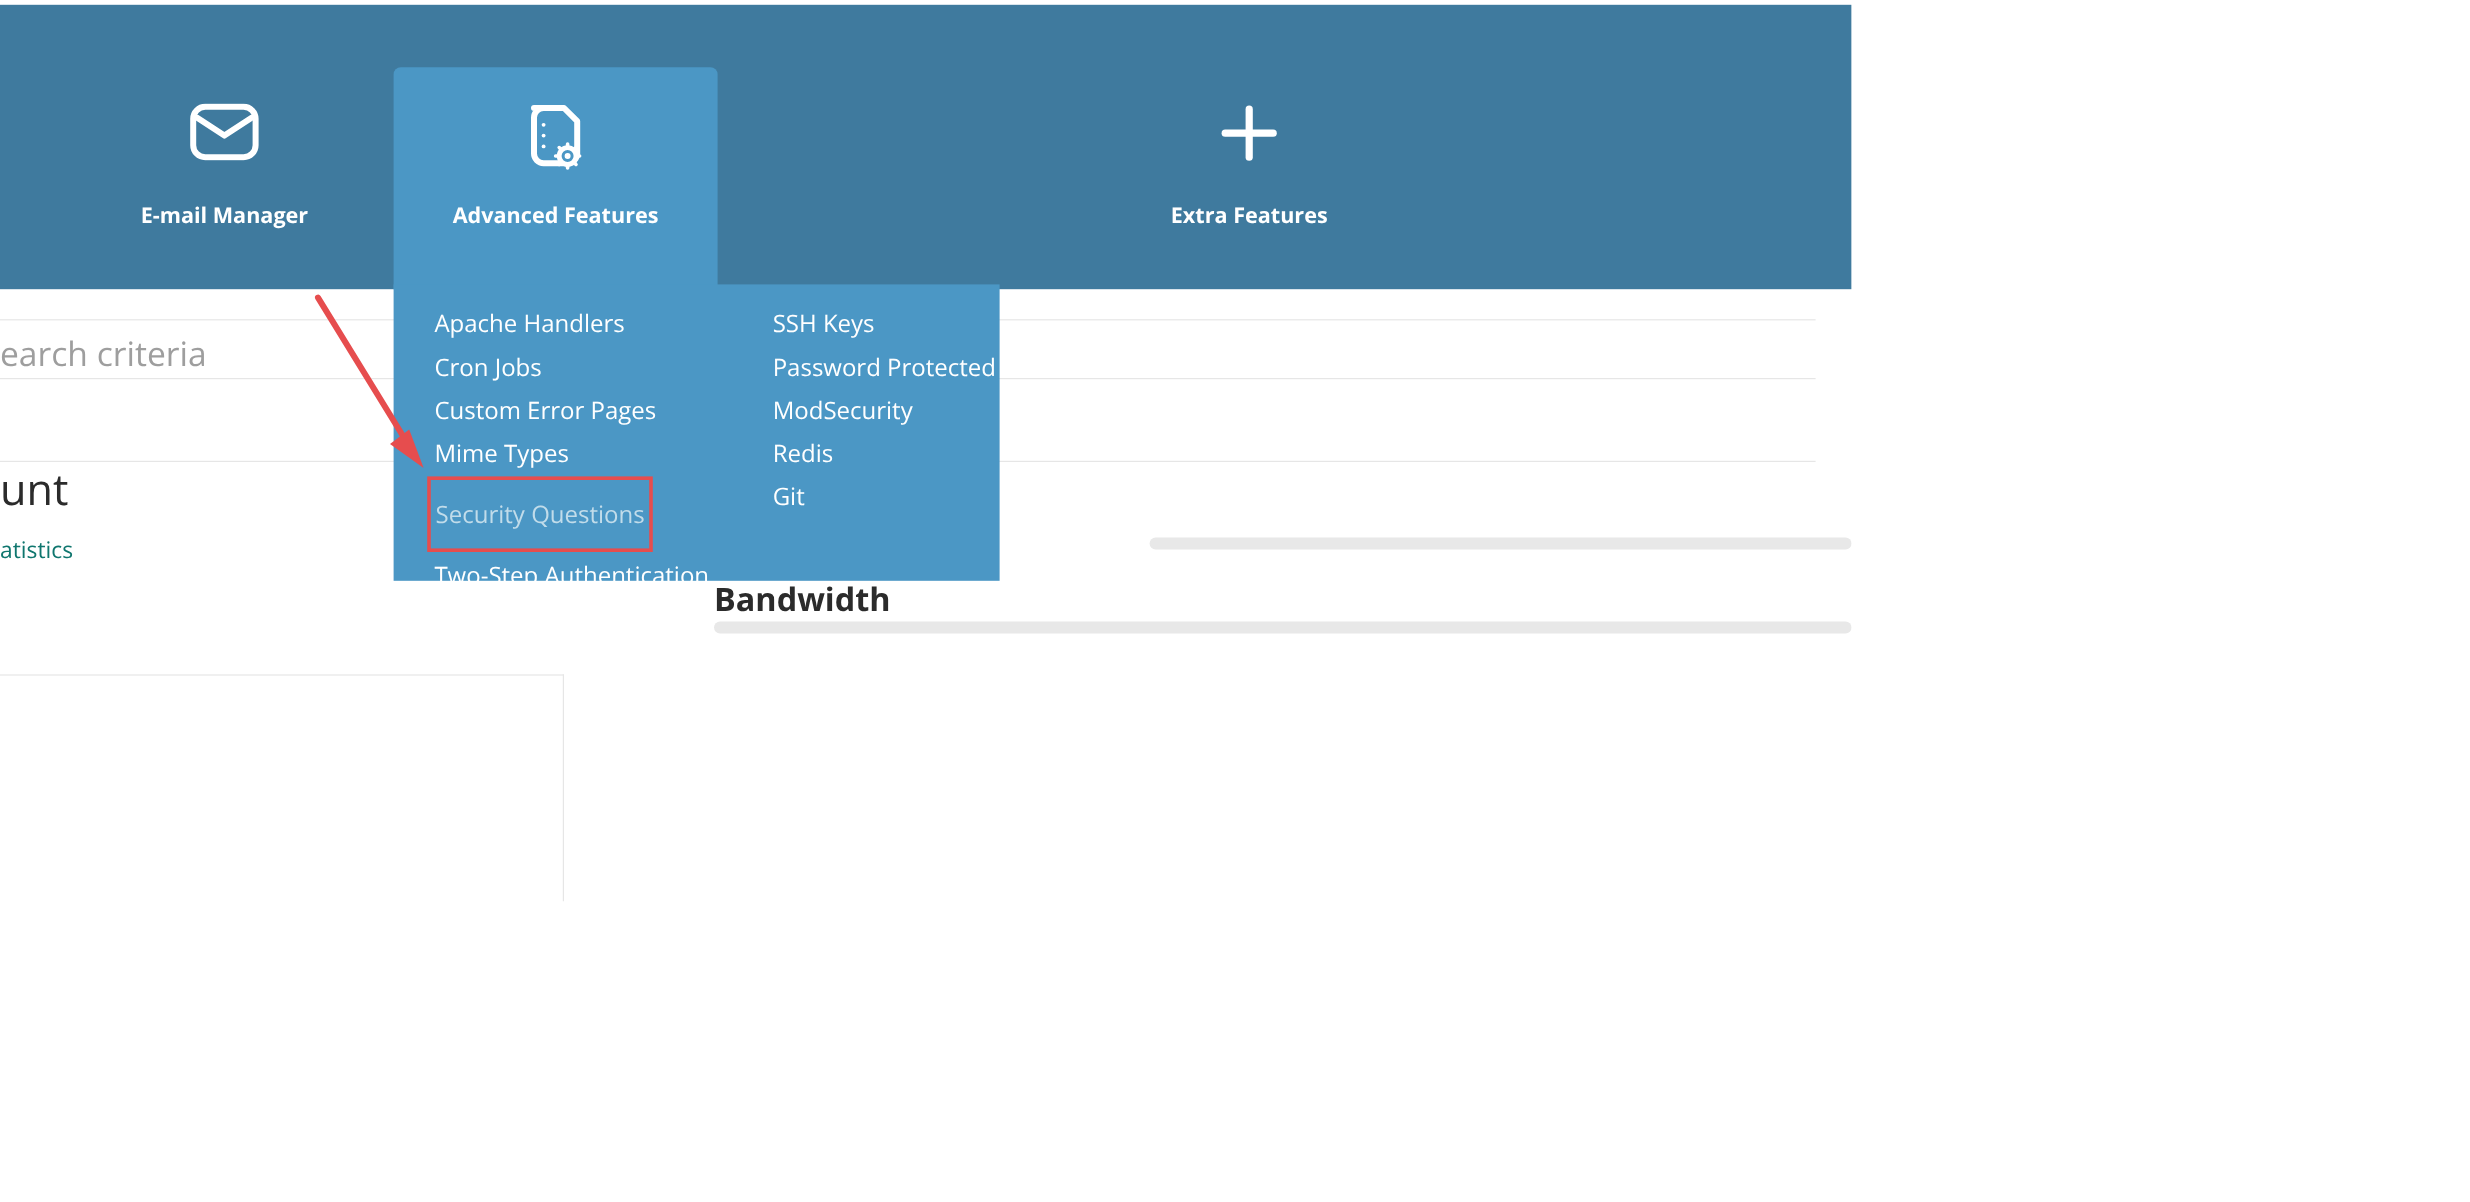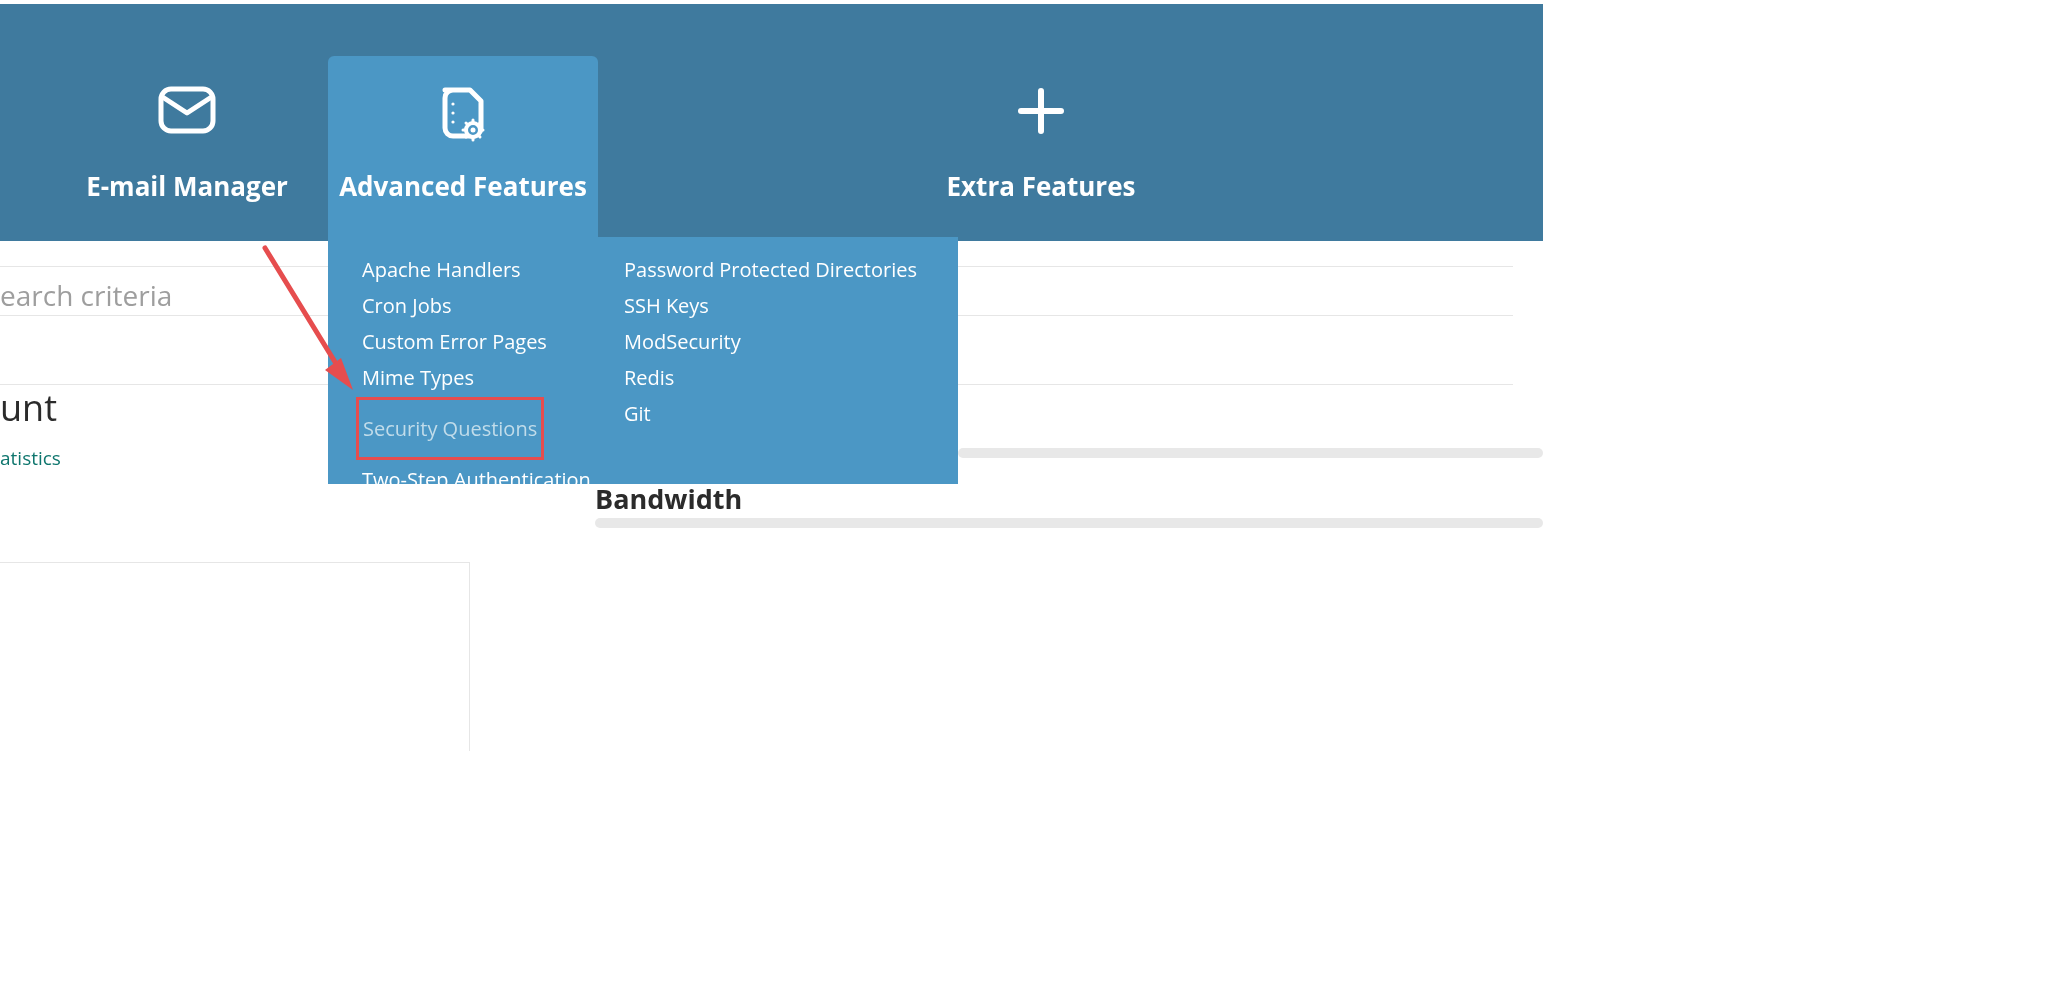--- a/index.html
+++ b/index.html
@@ -38,42 +38,43 @@
   }
   .nav-icon-wrap {
     display: flex;
     justify-content: center;
     padding-top: 30px;
     height: 90px;
     align-items: flex-start;
   }
   .nav-item.active .nav-icon-wrap { padding-top: 30px; }
   .nav-label {
-    font-size: 26px;
+    font-size: 18px;
     font-weight: 700;
     color: #ffffff;
     margin-top: 22px;
   }
 
   .nav-email    { left: 52px;  width: 270px; top: 52px; }
   .nav-advanced { left: 328px; width: 270px; }
   .nav-system   { left: 604px; width: 270px; top: 52px; }
   .nav-extra    { left: 906px; width: 270px; top: 52px; text-align: center; }
 
   
   .dropdown {
     position: absolute;
     top: 237px;
     left: 328px;
-    width: 630px;
+    width: 505px;
     height: 247px;
     background: #4b97c5;
     display: flex;
     padding: 16px 0 22px 0;
     z-index: 50;
+    gap: 41px;
   }
   .dd-col {
     display: flex;
     flex-direction: column;
     gap: 3px;
     padding-left: 28px;
     width: 290px;
   }
   .dd-col.col2 { padding-left: 0; width: 310px; }
   .dd-item {
@@ -227,22 +228,22 @@
 <div class="dropdown">
   <div class="dd-col">
     <div class="dd-item">Apache Handlers</div>
     <div class="dd-item">Cron Jobs</div>
     <div class="dd-item">Custom Error Pages</div>
     <div class="dd-item">Mime Types</div>
     <div class="dd-item highlight">Security Questions</div>
     <div class="dd-item">Two-Step Authentication</div>
   </div>
   <div class="dd-col col2">
+    <div class="dd-item">SSH Keys</div>
     <div class="dd-item">Password Protected Directories</div>
-    <div class="dd-item">SSH Keys</div>
     <div class="dd-item">ModSecurity</div>
     <div class="dd-item">Redis</div>
     <div class="dd-item">Git</div>
   </div>
 </div>
 
 <svg class="arrow" style="left:255px; top:240px;" width="110" height="170" viewBox="0 0 110 170">
   <defs></defs>
   <line x1="10" y1="8" x2="88" y2="135" stroke="#e64d4e" stroke-width="5" stroke-linecap="round"></line>
   <polygon points="98,150 70,130 86,118" fill="#e64d4e"></polygon>

